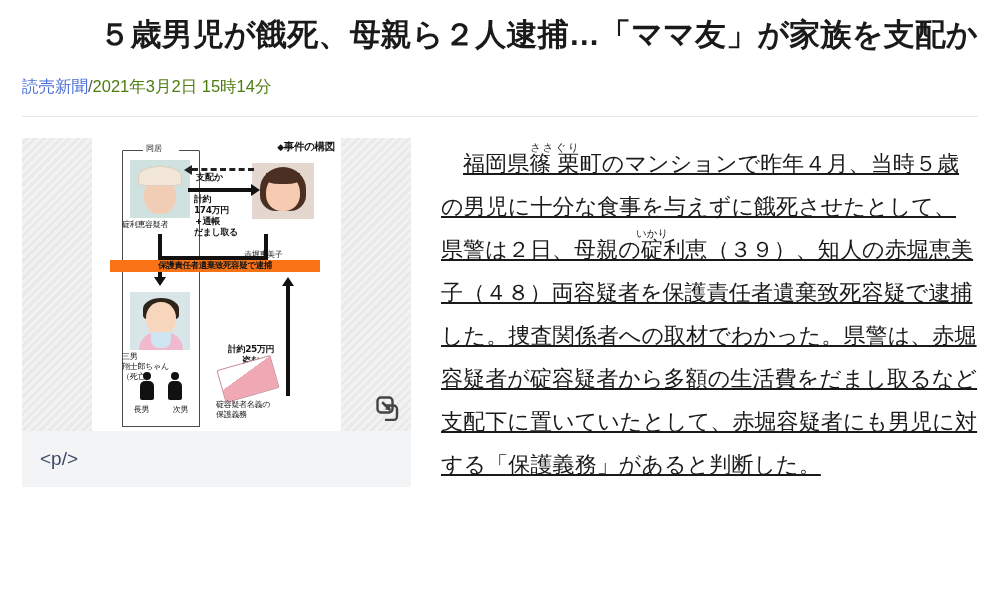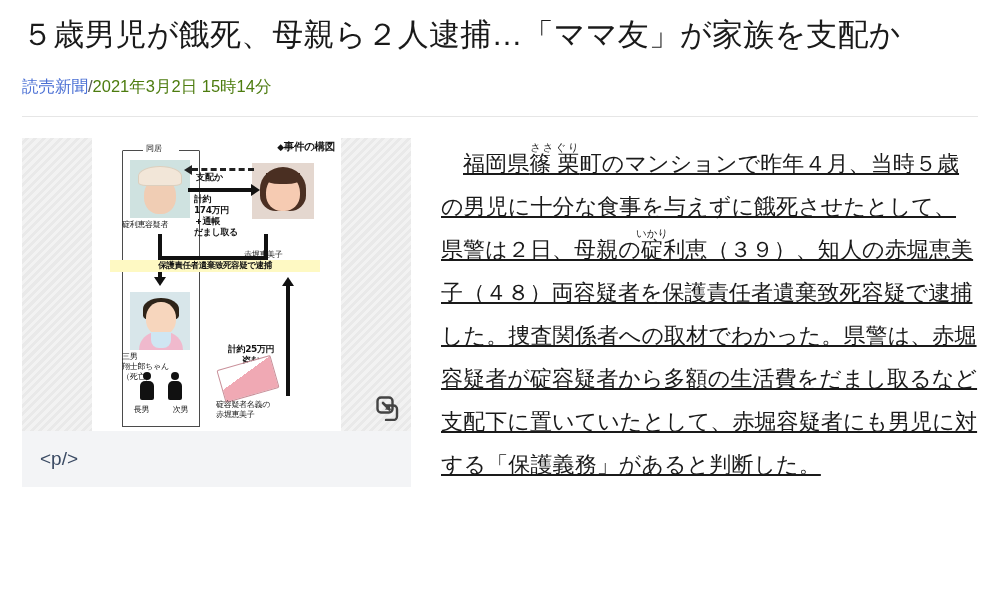--- a/index.html
+++ b/index.html
@@ -24,26 +24,27 @@
     position: relative;
     padding: 0 22px;
   }
 
   
   .article-header { padding-top: 9px; }
 
   .headline {
     font-size: 31px;
     line-height: 52px;
-    font-weight: 400;
+    font-weight: 700;
     letter-spacing: .2px;
     color: #1a1a1a;
     margin: 0;
     white-space: pre-wrap;
     max-width: 960px;
+    text-align: right;
   }
 
   .byline {
     margin-top: 15px;
     font-size: 16.5px;
     line-height: 20px;
     color: #222;
     display: flex;
     align-items: baseline;
     gap: 0;
@@ -204,21 +205,21 @@
   .vl-mother { left:66px; top:96px; height:44px; }
   .vl-mother::after{
     content:""; position:absolute; left:-4px; bottom:-8px;
     border-top:9px solid #111; border-left:6px solid transparent; border-right:6px solid transparent;
   }
   .vl-friend-up { left:172px; top:96px; height:22px; }
   .hl-join { position:absolute; left:66px; top:118px; width:110px; height:4px; background:#111;}
   .lbl-hogo {
     position:absolute; left:18px; top:122px; width:210px;
     font-size:8.5px; font-weight:bold; text-align:center; letter-spacing:-.4px;
-    background:#fef9c3; white-space:nowrap;
+    background:#f97316; white-space:nowrap;
   }
 
   .vl-money { left:194px; top:148px; height:110px; }
   .vl-money::before{
     content:""; position:absolute; left:-4px; top:-9px;
     border-bottom:9px solid #111; border-left:6px solid transparent; border-right:6px solid transparent;
   }
   .lbl-25 {
     position:absolute; left:136px; top:170px; font-size:9px; line-height:11px;
     font-weight:bold; letter-spacing:-.4px; text-align:center; white-space:nowrap;
@@ -358,21 +359,21 @@
           <div class="dg-cap cap-child" style="white-space:pre-line;">三男
 翔士郎ちゃん
 （死亡）</div>
 
           <div class="vline vl-money"></div>
           <div class="lbl-25" style="white-space:pre-line;margin-top:36px;">計約25万円
 盗む</div>
 
           <div class="passbook"></div>
           <div class="lbl-passbook" style="white-space:pre-line;">碇容疑者名義の
-赤堀恵美子</div>
+保護義務</div>
 
           <div class="sil sil-a"></div>
           <div class="sil sil-b"></div>
           <div class="lbl-sons">
             <span>長男</span>
             <span>次男</span>
           </div>
         </div>
 
         <div class="expand-btn">

